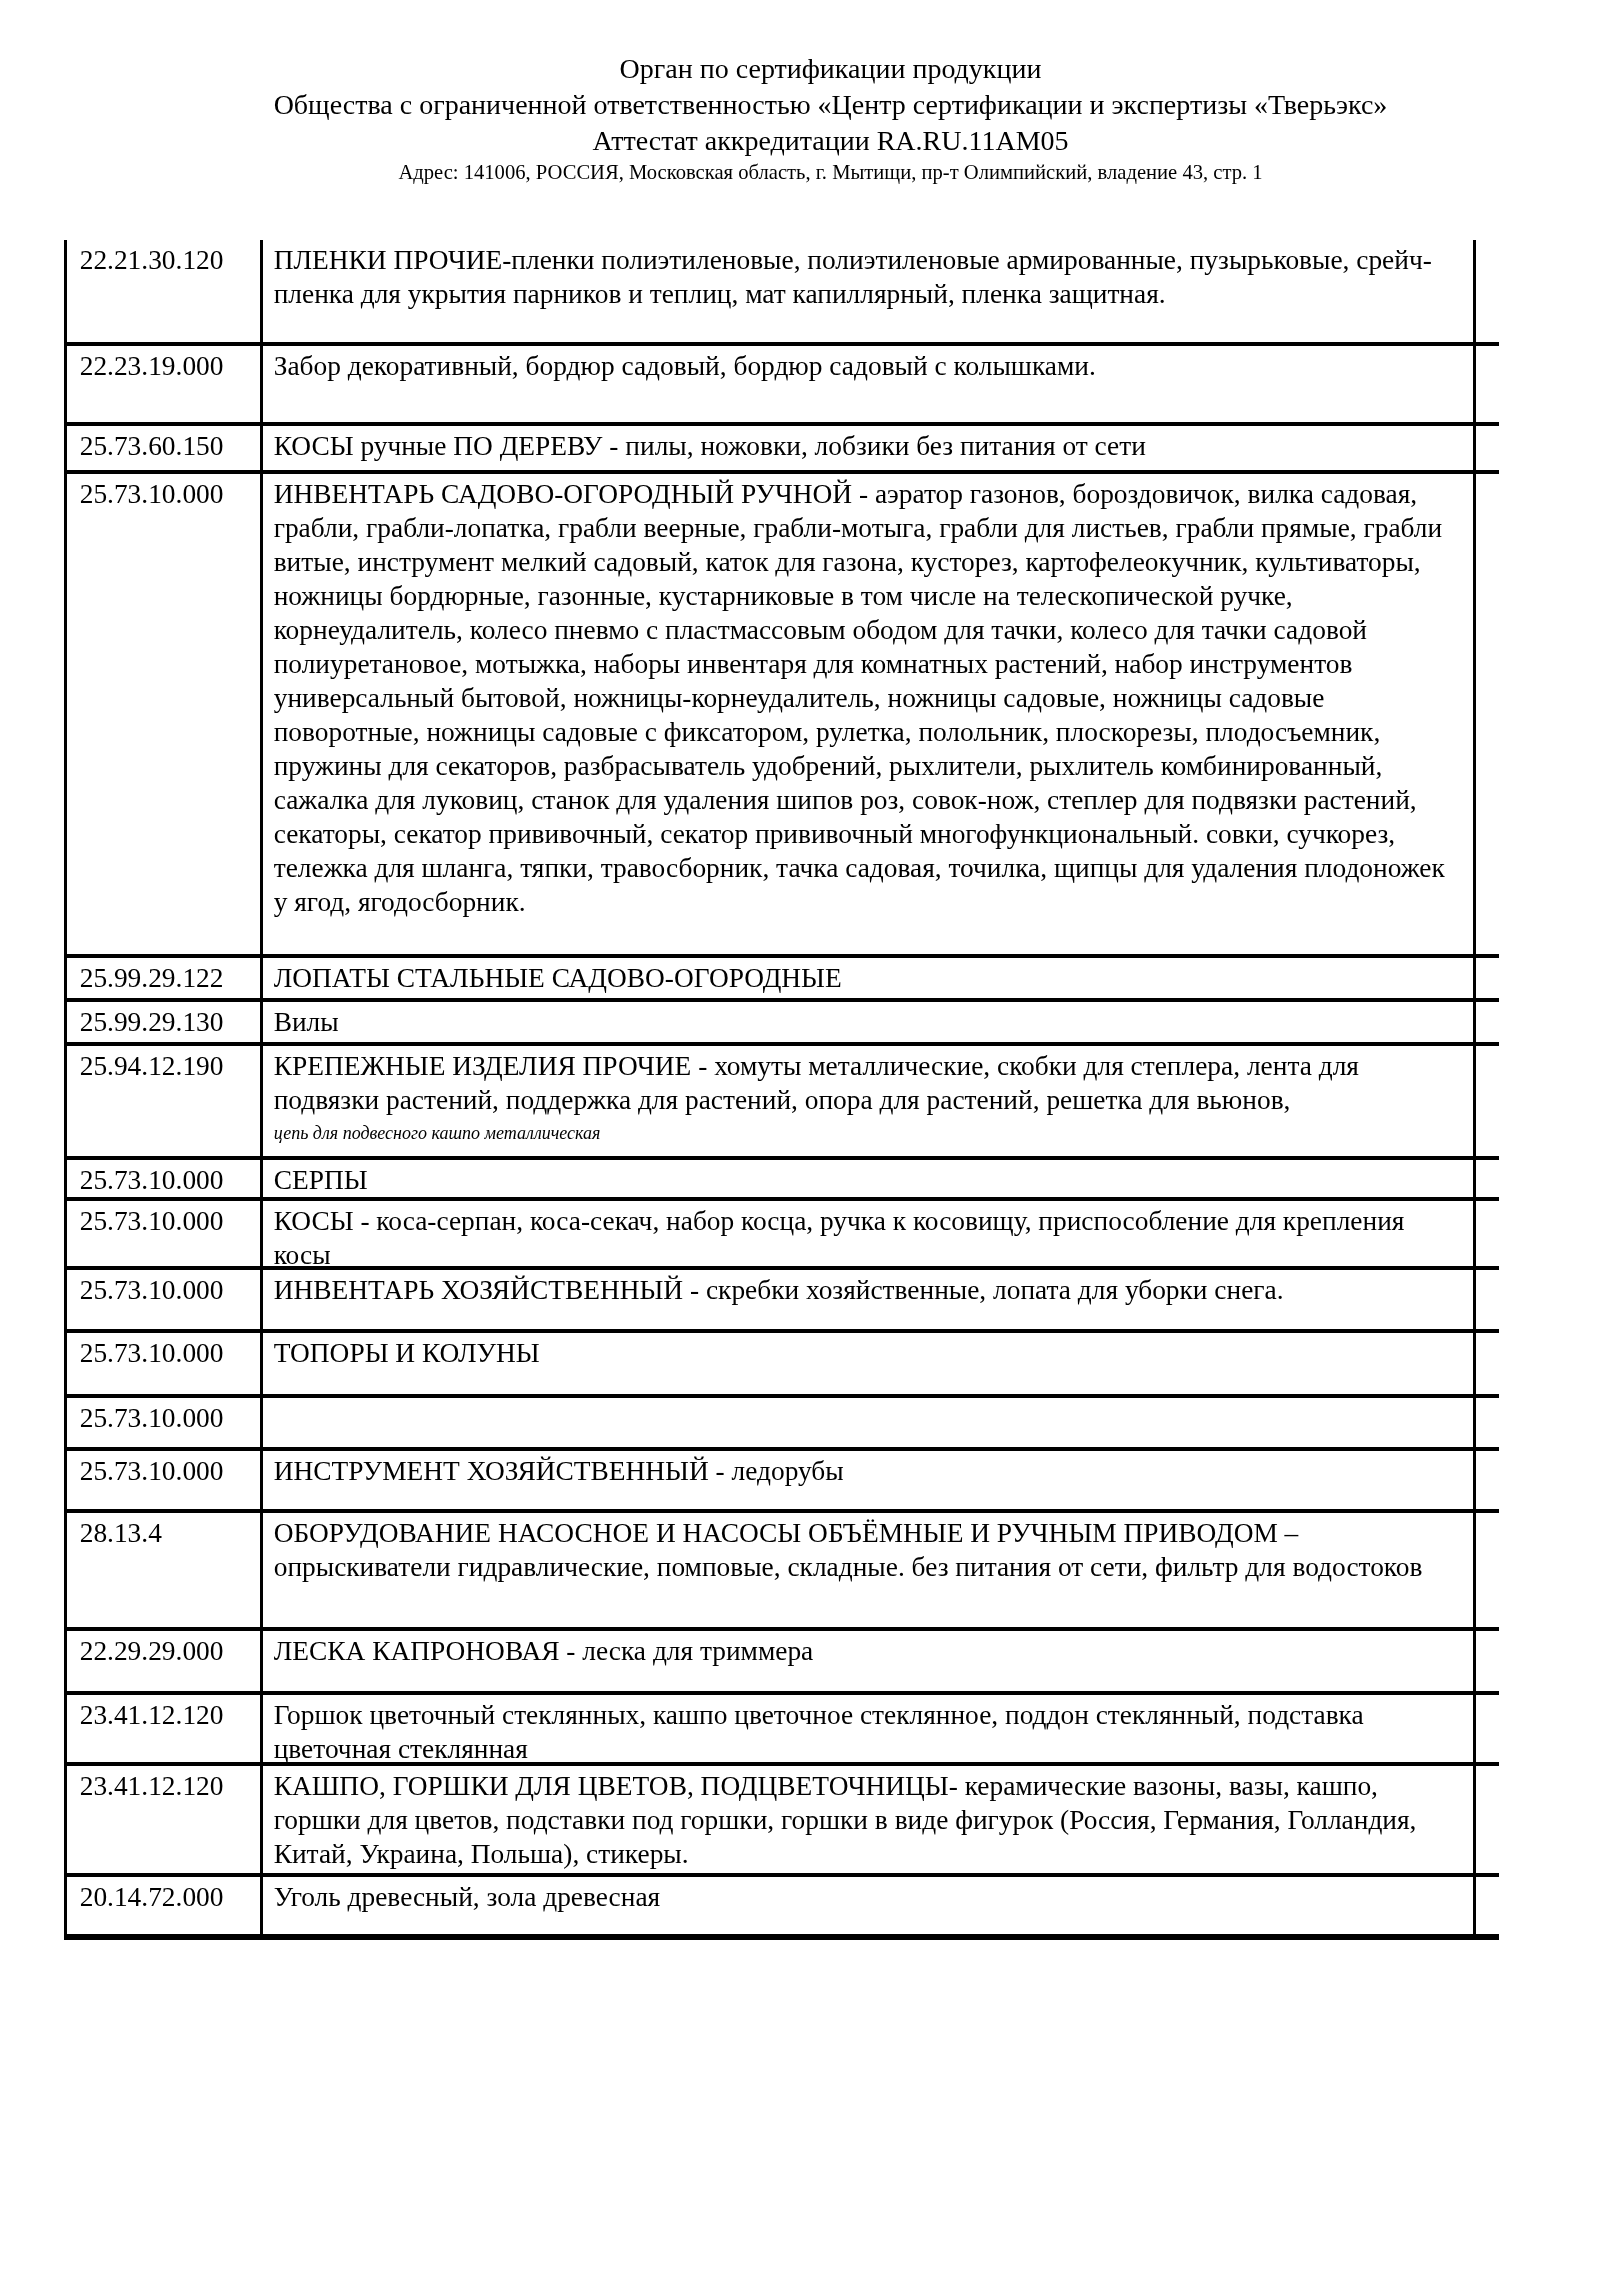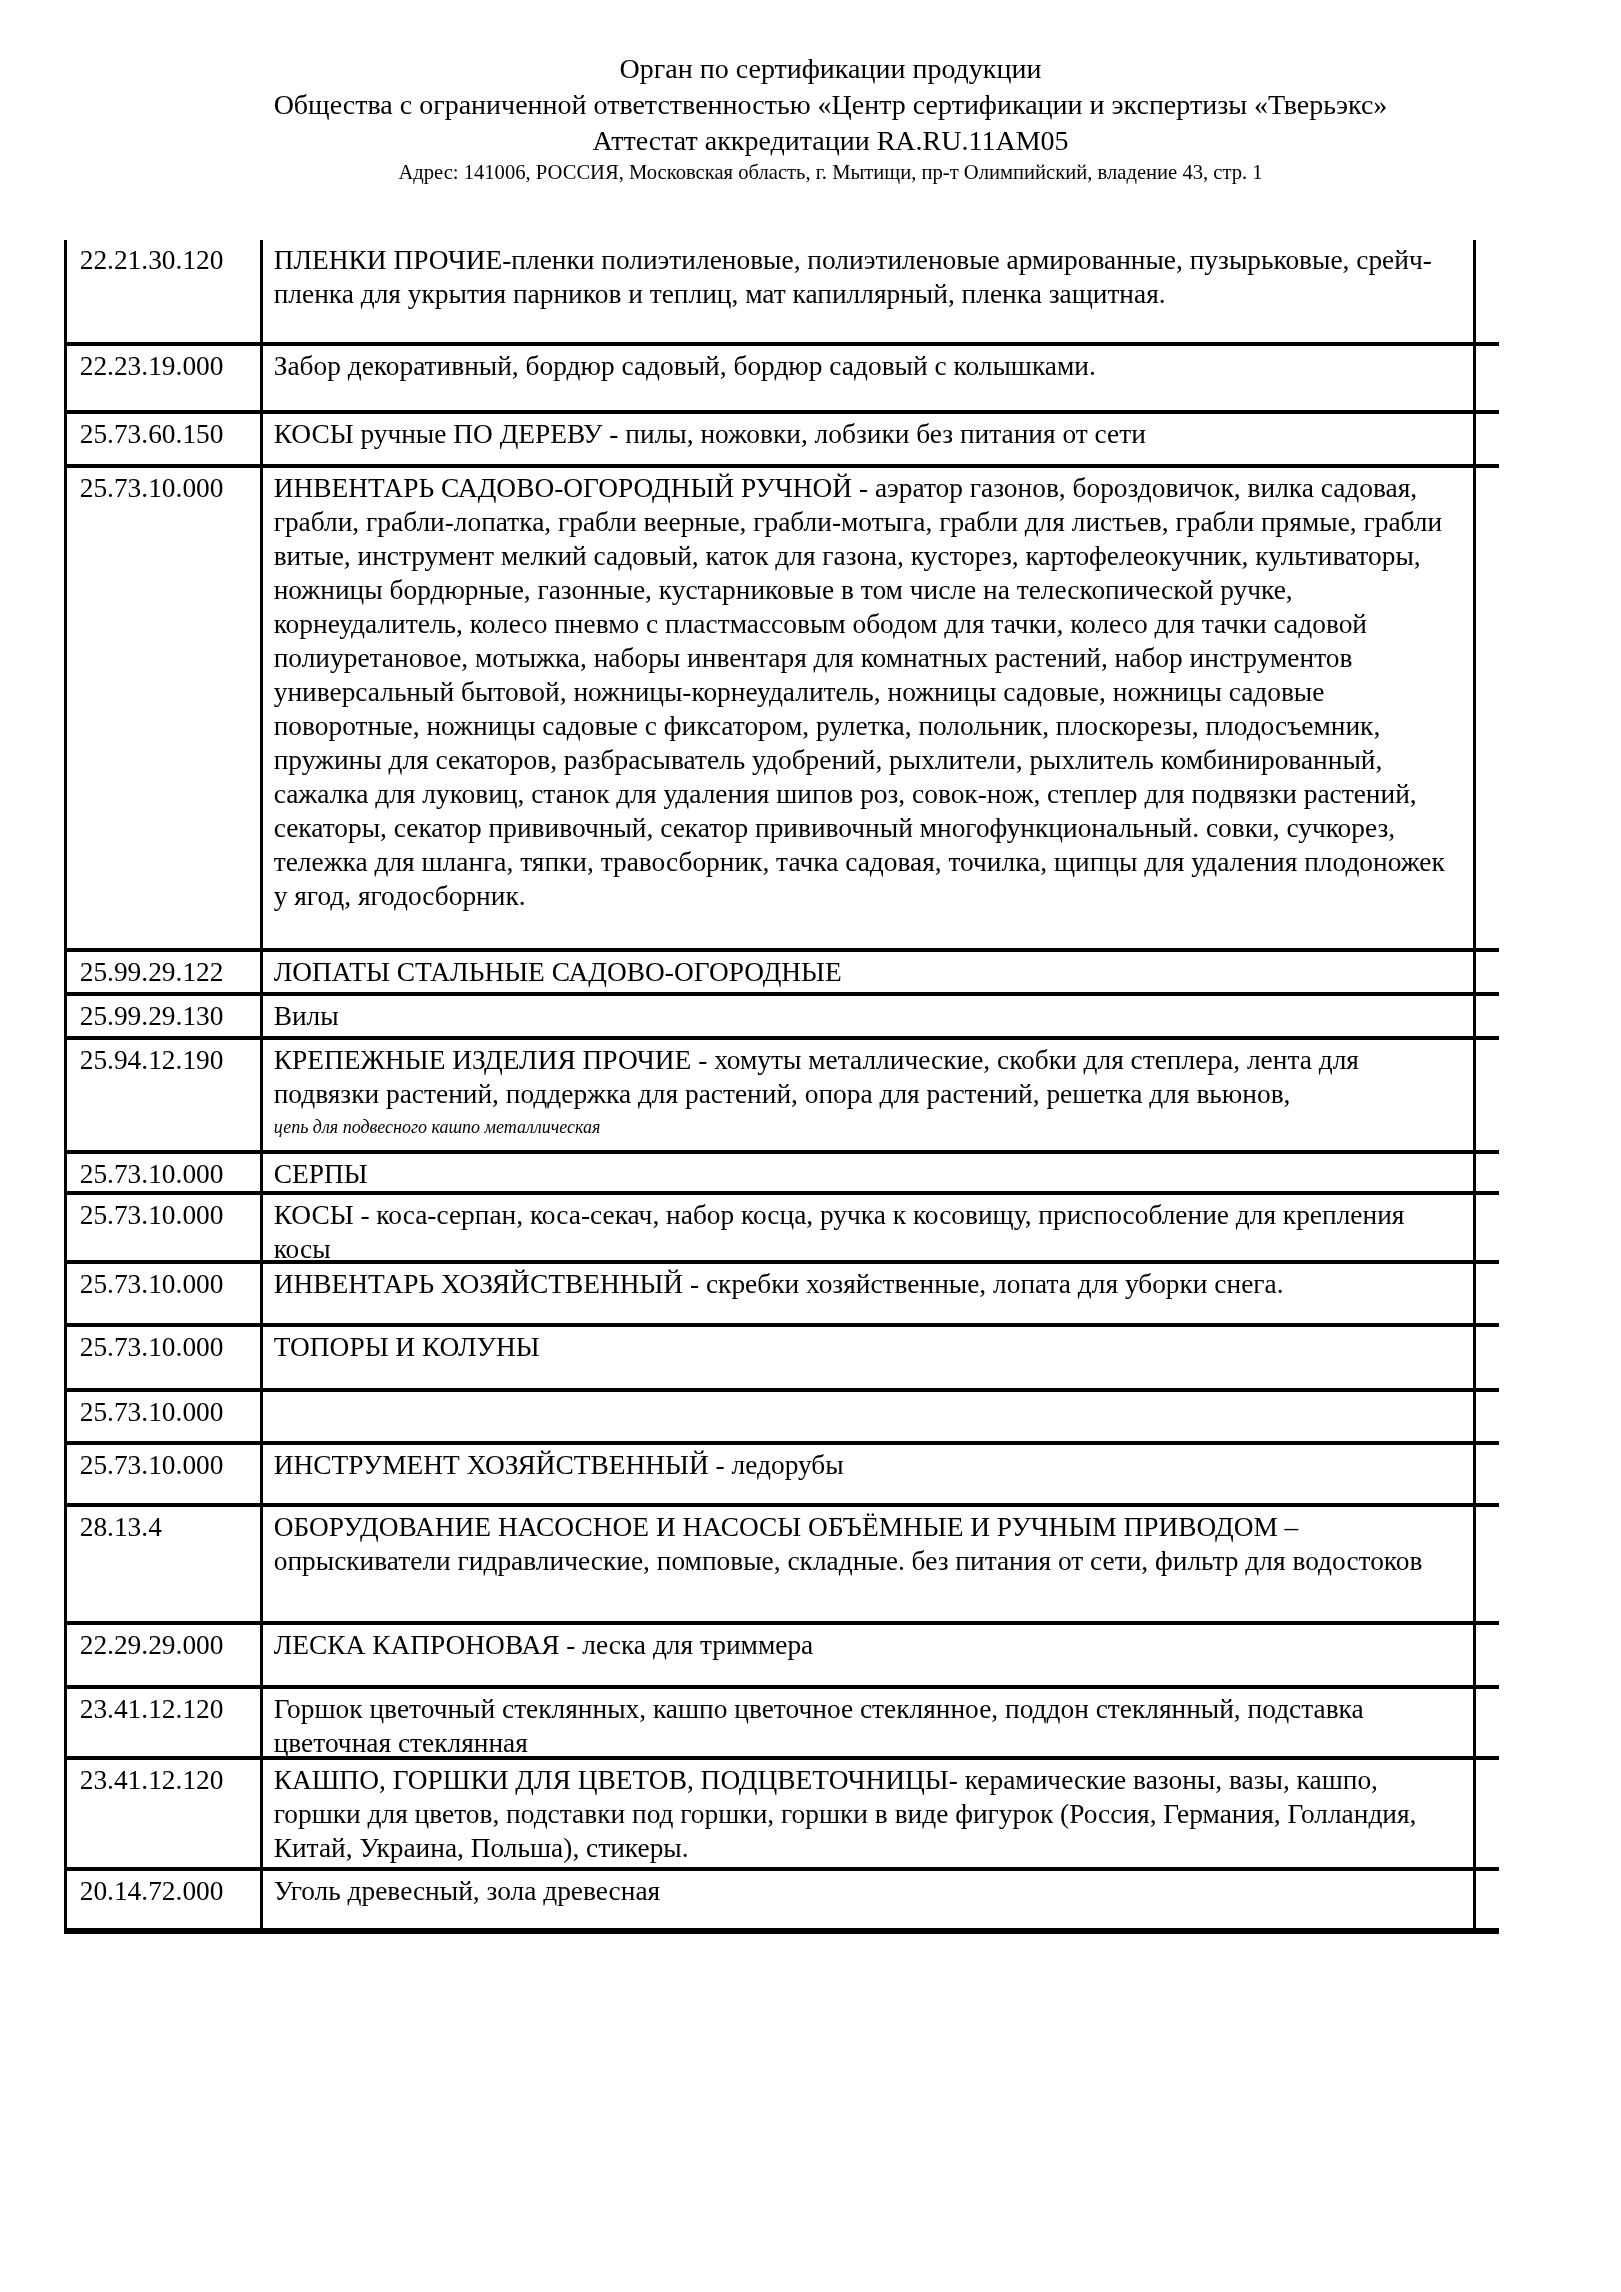--- a/index.html
+++ b/index.html
@@ -77,26 +77,26 @@
   <div class="cert-table">
     <div class="vline vline-left"></div>
     <div class="vline vline-mid"></div>
     <div class="vline vline-right"></div>
 
     <div class="trow" style="height:106px">
       <div class="code">22.21.30.120</div>
       <div class="desc">ПЛЕНКИ ПРОЧИЕ-пленки полиэтиленовые, полиэтиленовые армированные, пузырьковые, срейч-пленка для укрытия парников и теплиц, мат капиллярный, пленка защитная.</div>
     </div>
 
-    <div class="trow" style="height:68px">
+    <div class="trow" style="height:80px">
       <div class="code">22.23.19.000</div>
       <div class="desc">Забор декоративный, бордюр садовый, бордюр садовый с колышками.</div>
     </div>
 
-    <div class="trow" style="height:54px">
+    <div class="trow" style="height:48px">
       <div class="code">25.73.60.150</div>
       <div class="desc">КОСЫ ручные  ПО ДЕРЕВУ - пилы, ножовки, лобзики без питания от сети</div>
     </div>
 
     <div class="trow" style="height:484px">
       <div class="code">25.73.10.000</div>
       <div class="desc">ИНВЕНТАРЬ САДОВО-ОГОРОДНЫЙ РУЧНОЙ - аэратор газонов, бороздовичок, вилка садовая, грабли, грабли-лопатка, грабли веерные, грабли-мотыга, грабли для листьев, грабли прямые, грабли витые, инструмент мелкий садовый, каток для газона, кусторез, картофелеокучник, культиваторы, ножницы бордюрные, газонные, кустарниковые в том числе на телескопической ручке, корнеудалитель, колесо пневмо с пластмассовым ободом для тачки, колесо  для тачки садовой полиуретановое, мотыжка, наборы инвентаря для комнатных растений, набор инструментов универсальный бытовой, ножницы-корнеудалитель, ножницы садовые, ножницы садовые поворотные, ножницы садовые с фиксатором, рулетка, полольник, плоскорезы, плодосъемник, пружины для секаторов, разбрасыватель удобрений, рыхлители, рыхлитель комбинированный, сажалка для луковиц, станок для удаления шипов роз, совок-нож, степлер для подвязки растений, секаторы, секатор прививочный, секатор прививочный многофункциональный. совки, сучкорез, тележка для шланга, тяпки, травосборник, тачка садовая, точилка, щипцы для удаления плодоножек у ягод, ягодосборник.</div>
     </div>
 
     <div class="trow" style="height:44px">

